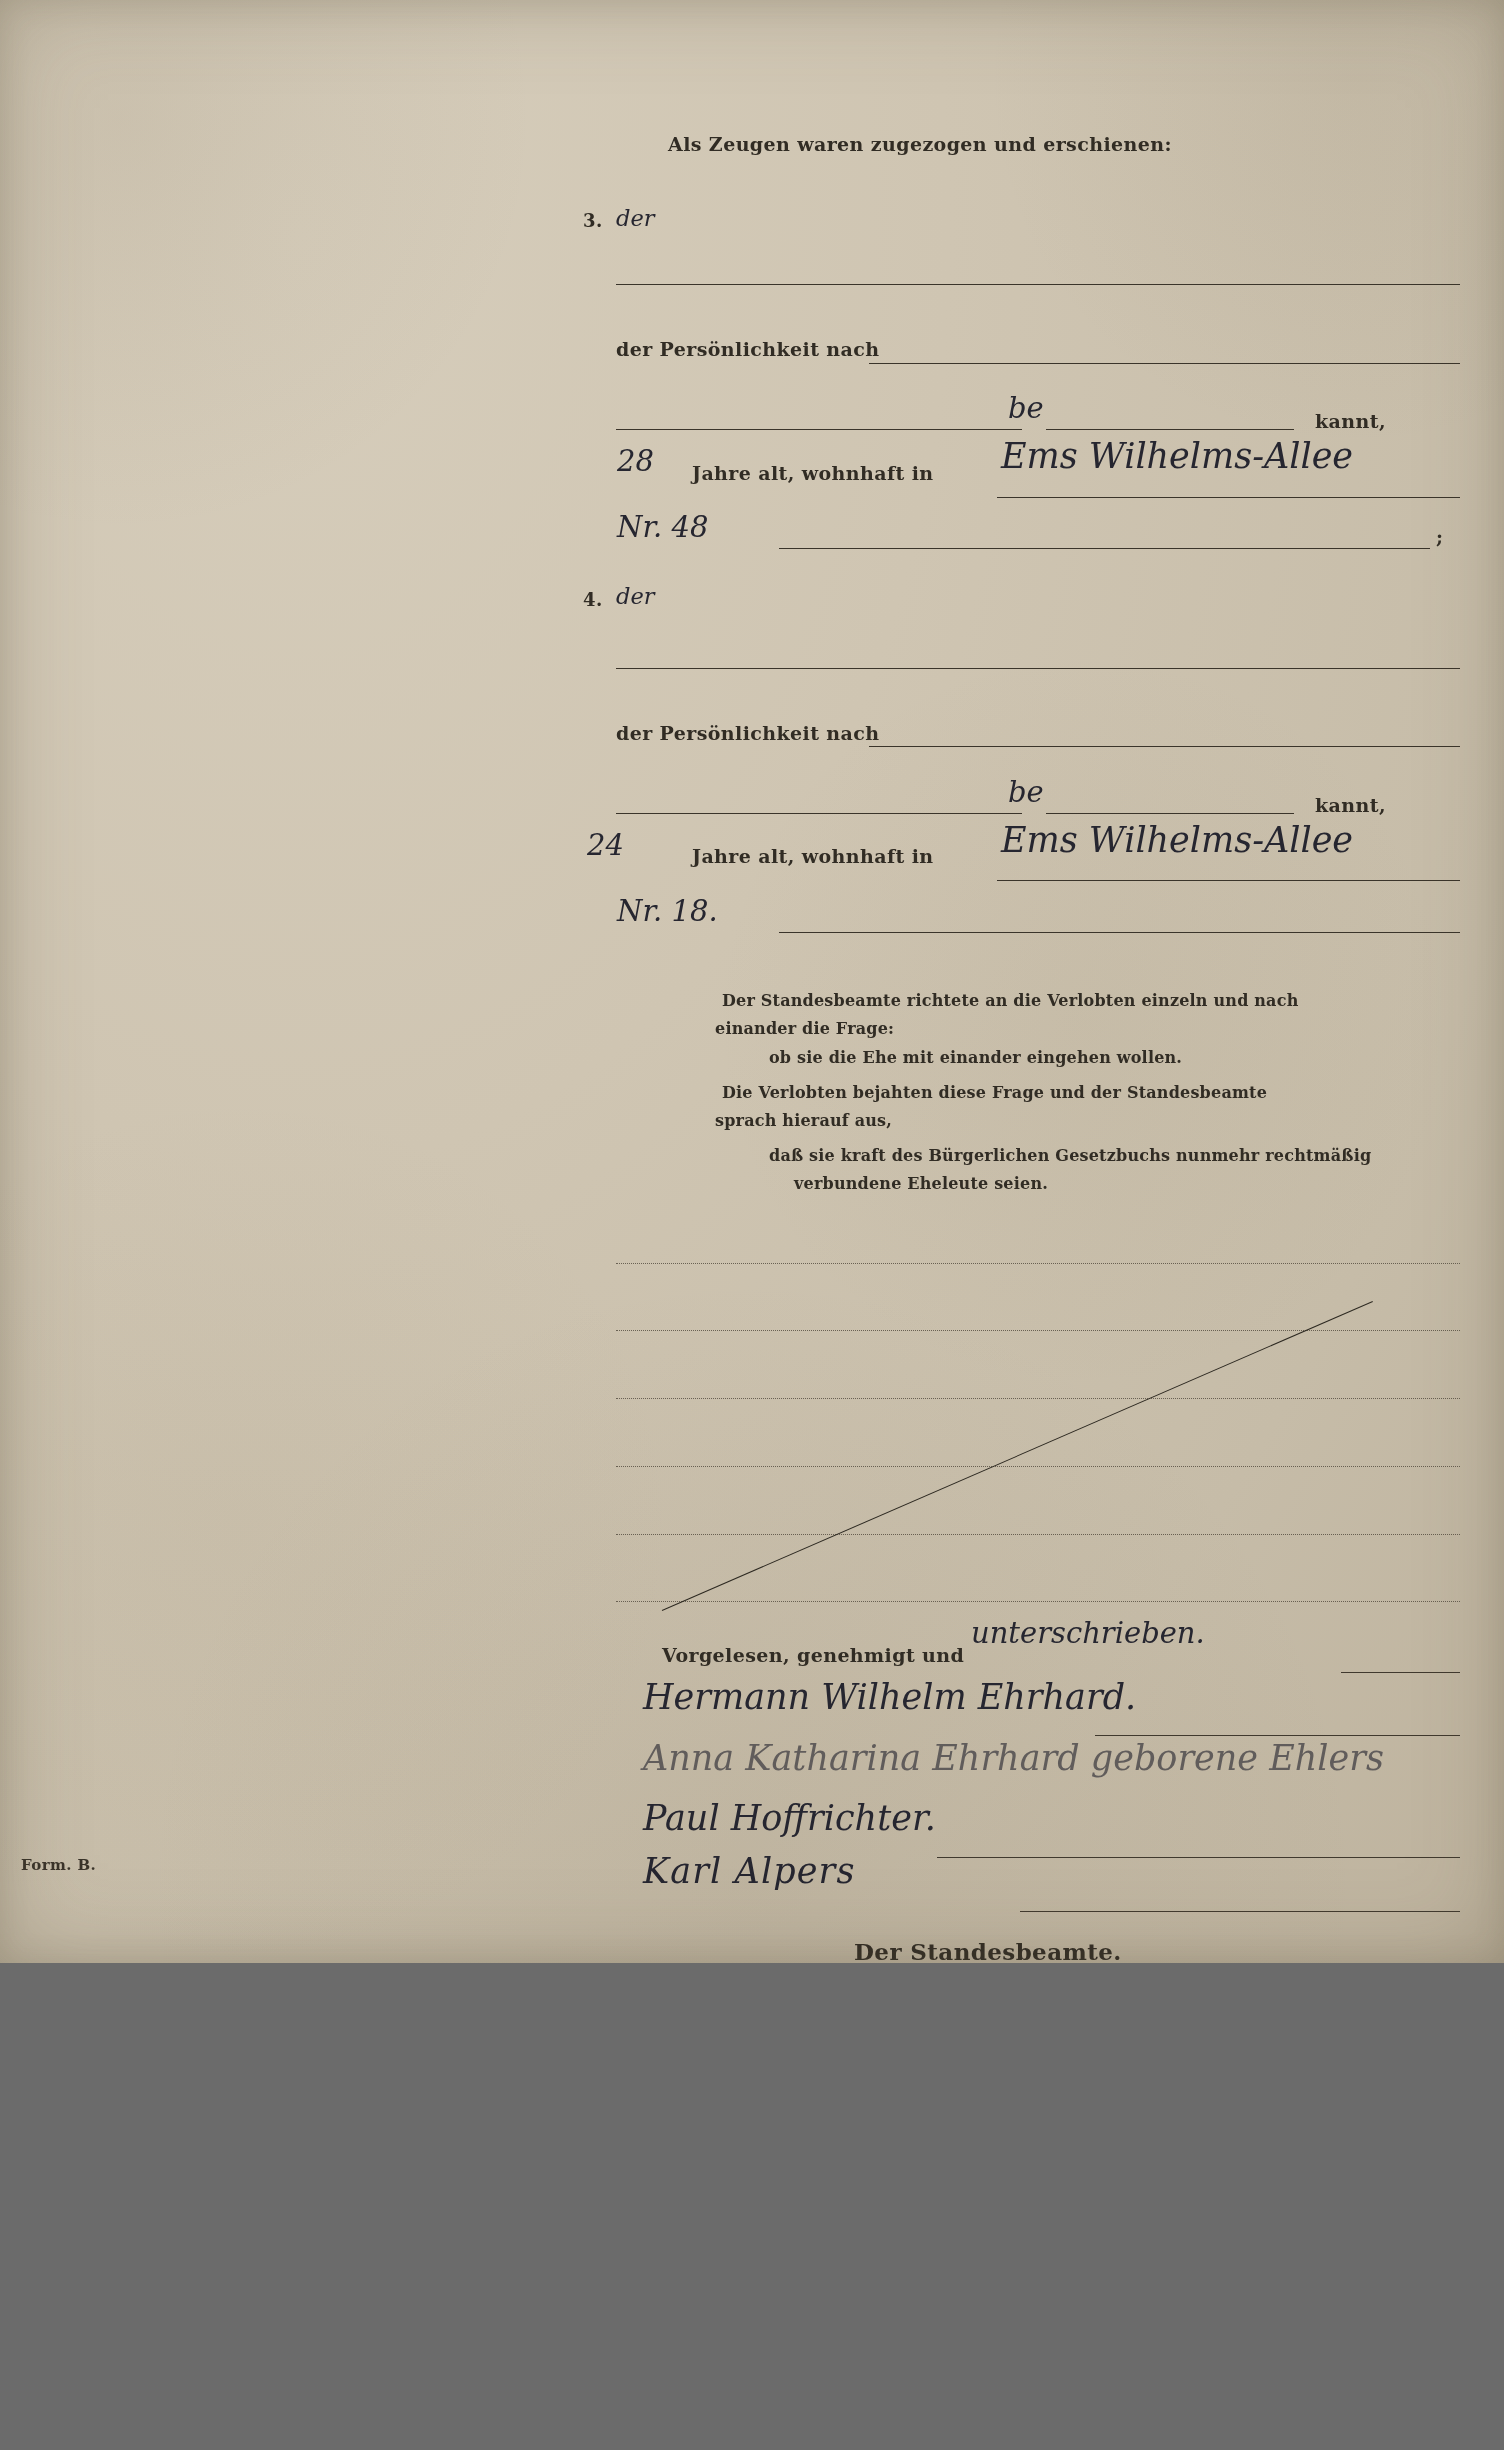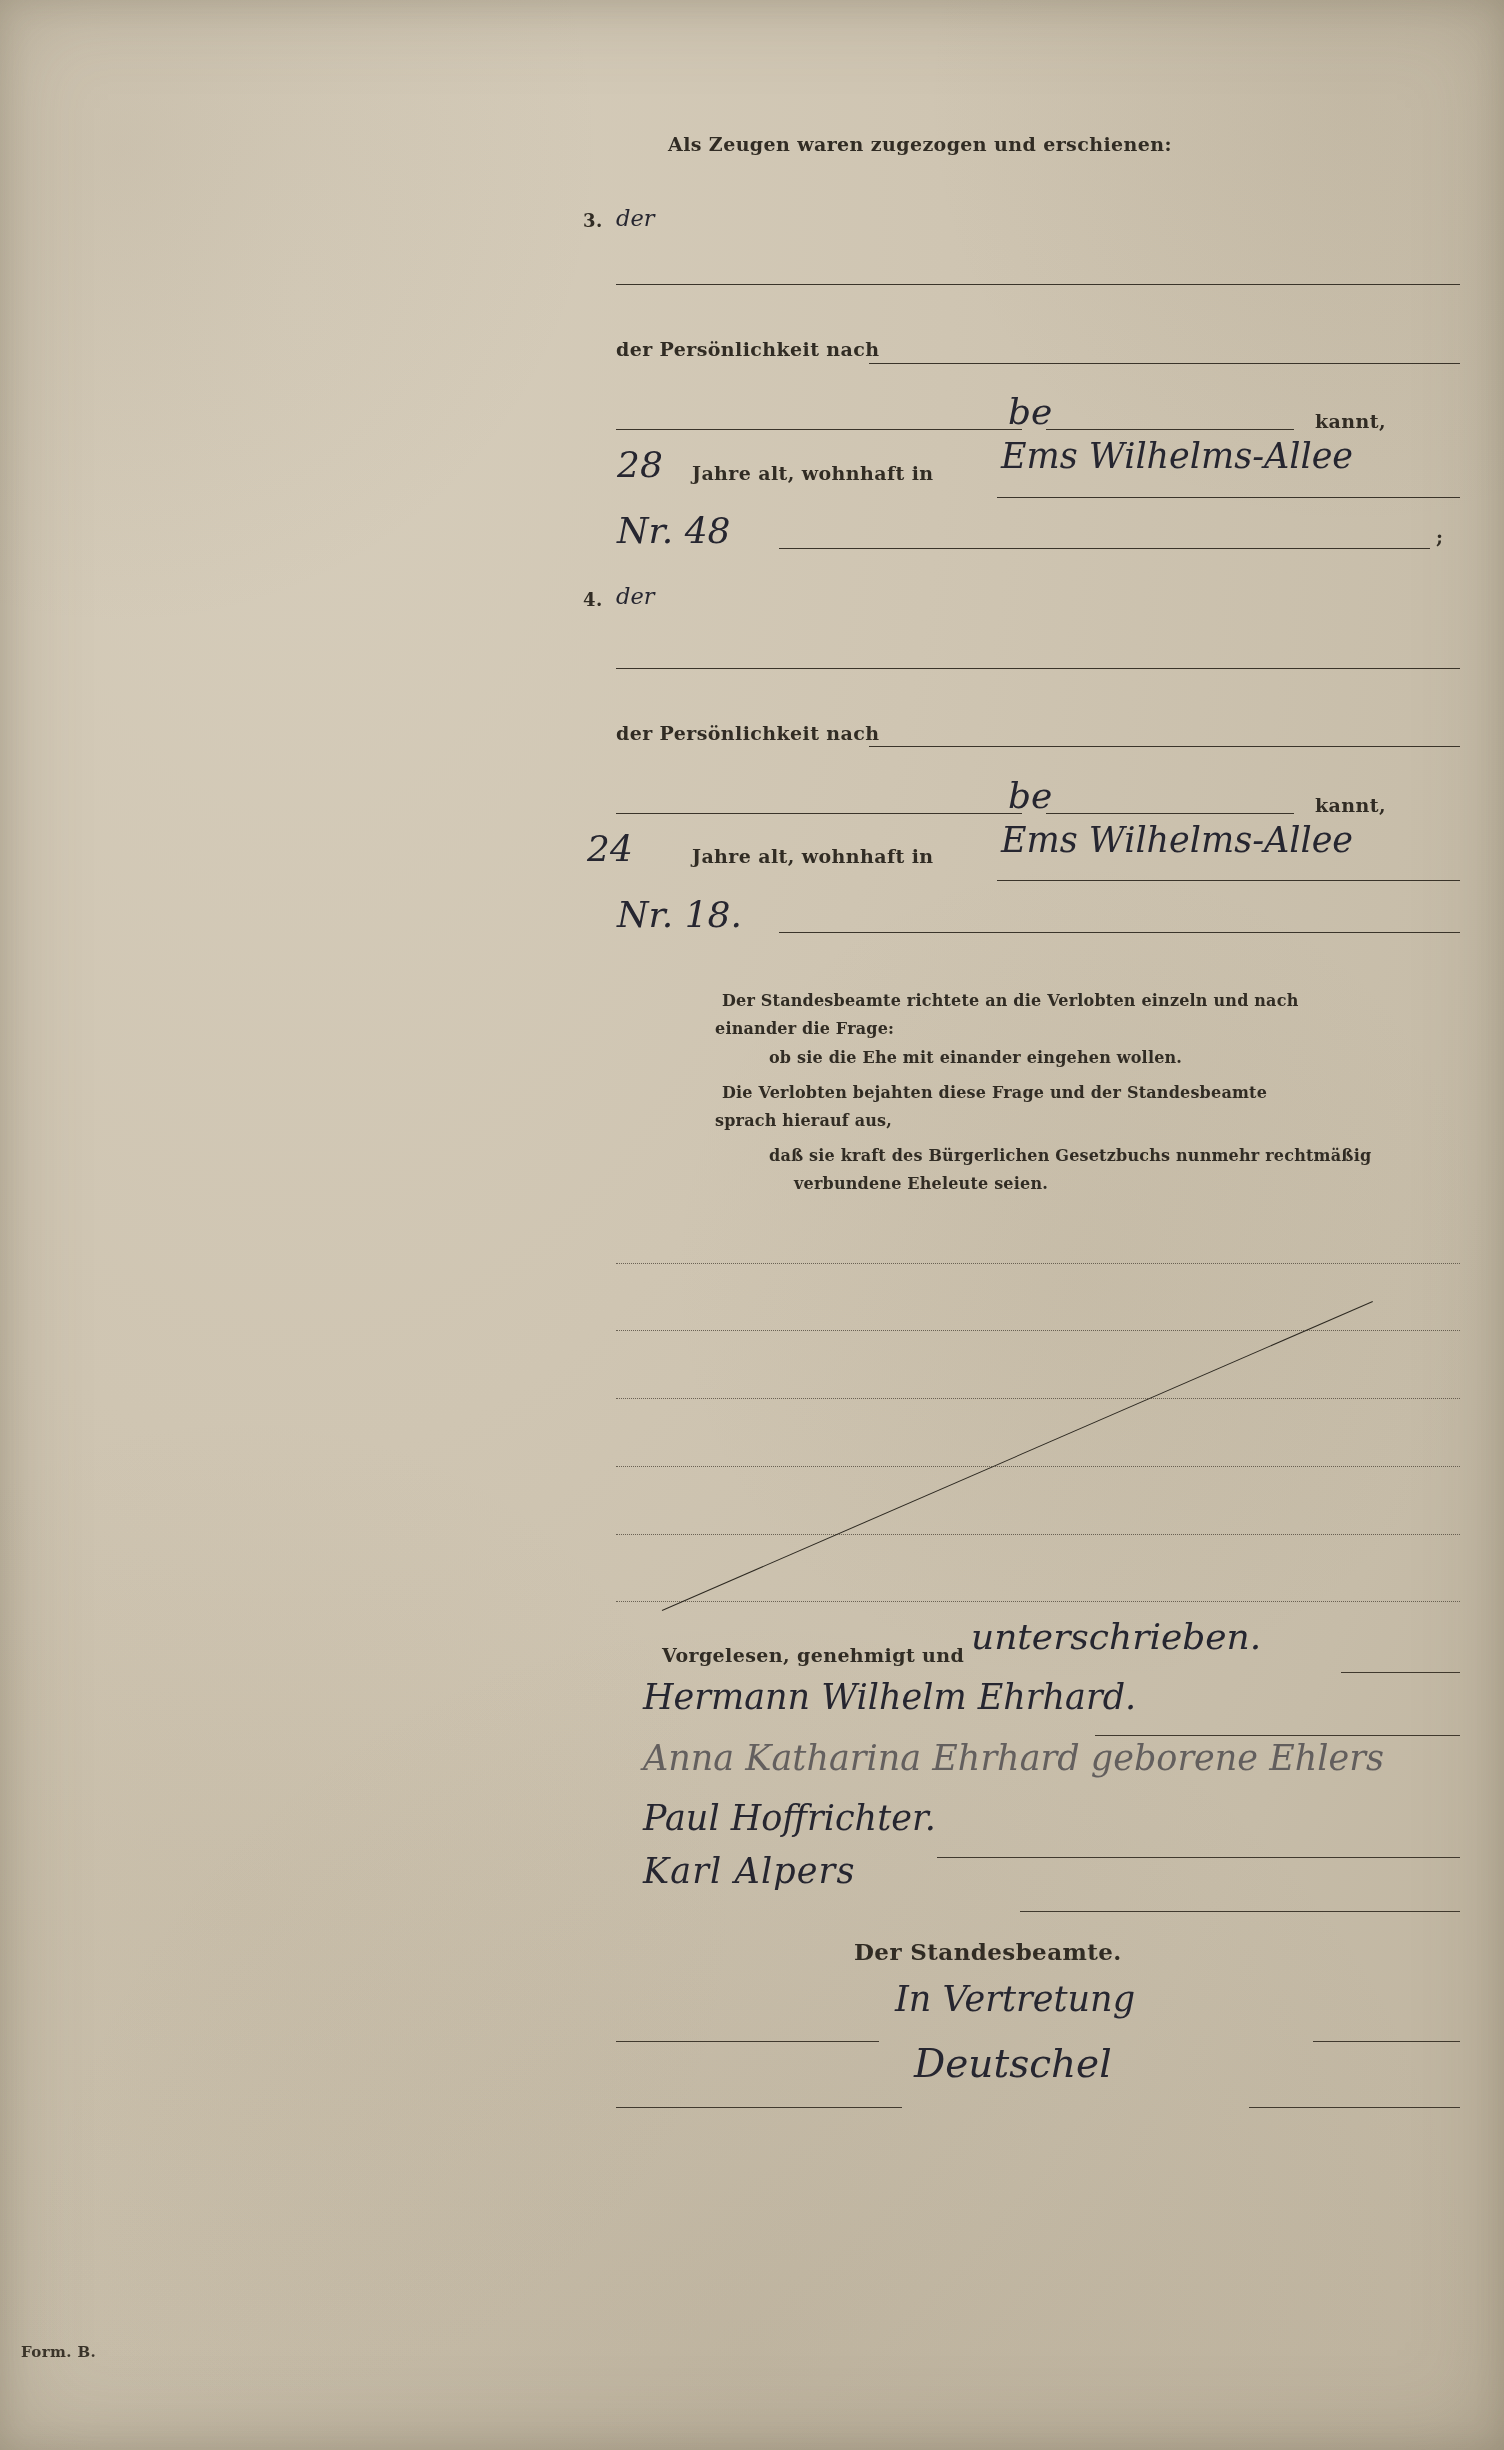--- a/index.html
+++ b/index.html
@@ -6,21 +6,21 @@
     margin: 0;
     padding: 0;
     background: #6b6b6b;
   }
   body {
     font-family: "DejaVu Serif", serif;
   }
   .page {
     position: relative;
     width: 1505px;
-    height: 2450px;
+    height: 1963px;
     background: #cfc6b4;
     background-image:
       radial-gradient(ellipse at 20% 12%, #d6cdbb 0%, #cfc5b2 38%, #c6bca8 75%, #bdb29d 100%),
       linear-gradient(180deg, rgba(255,255,255,0.05) 0%, rgba(0,0,0,0.04) 100%);
     overflow: hidden;
     color: #2a2620;
   }
   
   .paper-noise {
     position: absolute;
@@ -74,21 +74,21 @@
     font-family: "DejaVu Serif", serif;
     font-style: italic;
     color: #2b2b33;
     white-space: nowrap;
     transform-origin: left bottom;
   }
   .ink {
     color: #262630;
   }
   .hand.big { font-size: 35px; }
-  .hand.mid { font-size: 36px; }
+  .hand.mid { font-size: 29px; }
   .hand.small { font-size: 22.6px; }
 
   .strike {
     position: absolute;
     border-top: 1.9px solid #2e2a22;
     transform-origin: left center;
   }
 
   .form-label {
     position: absolute;

